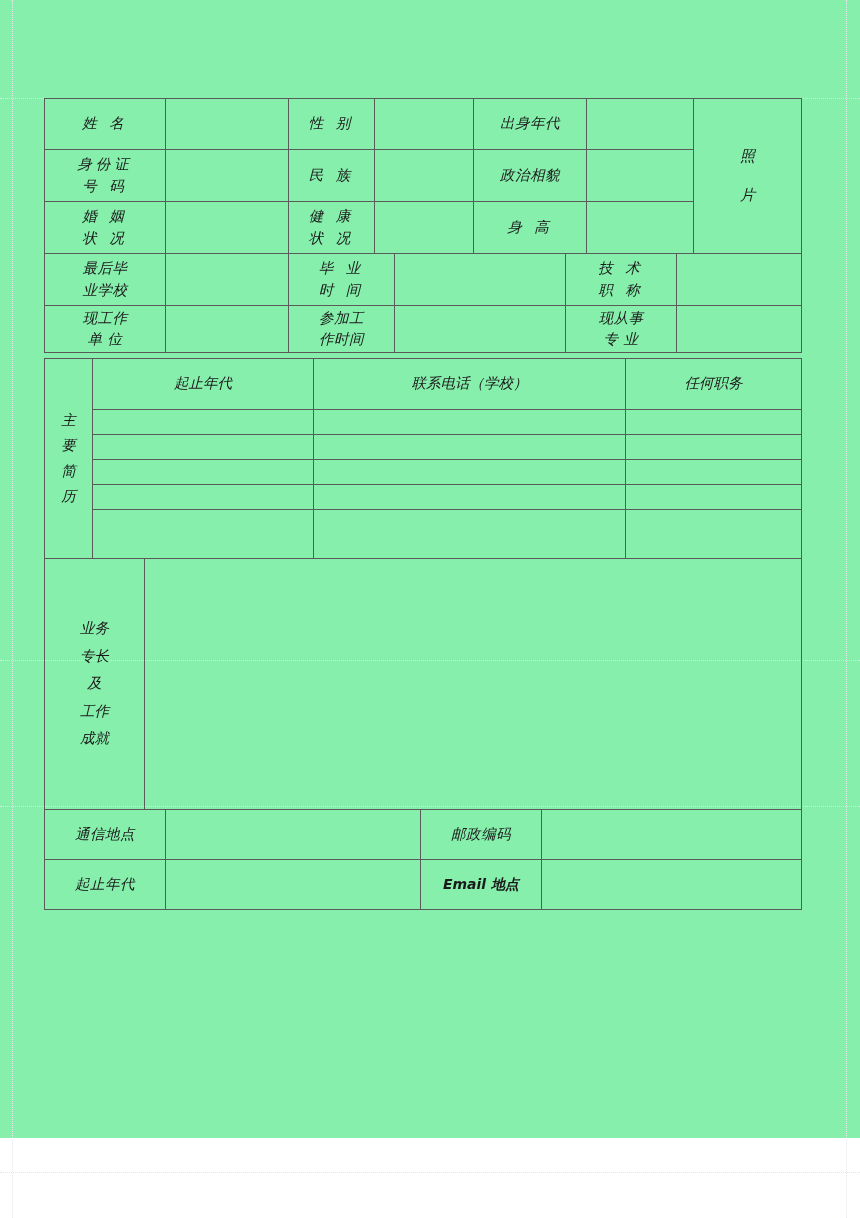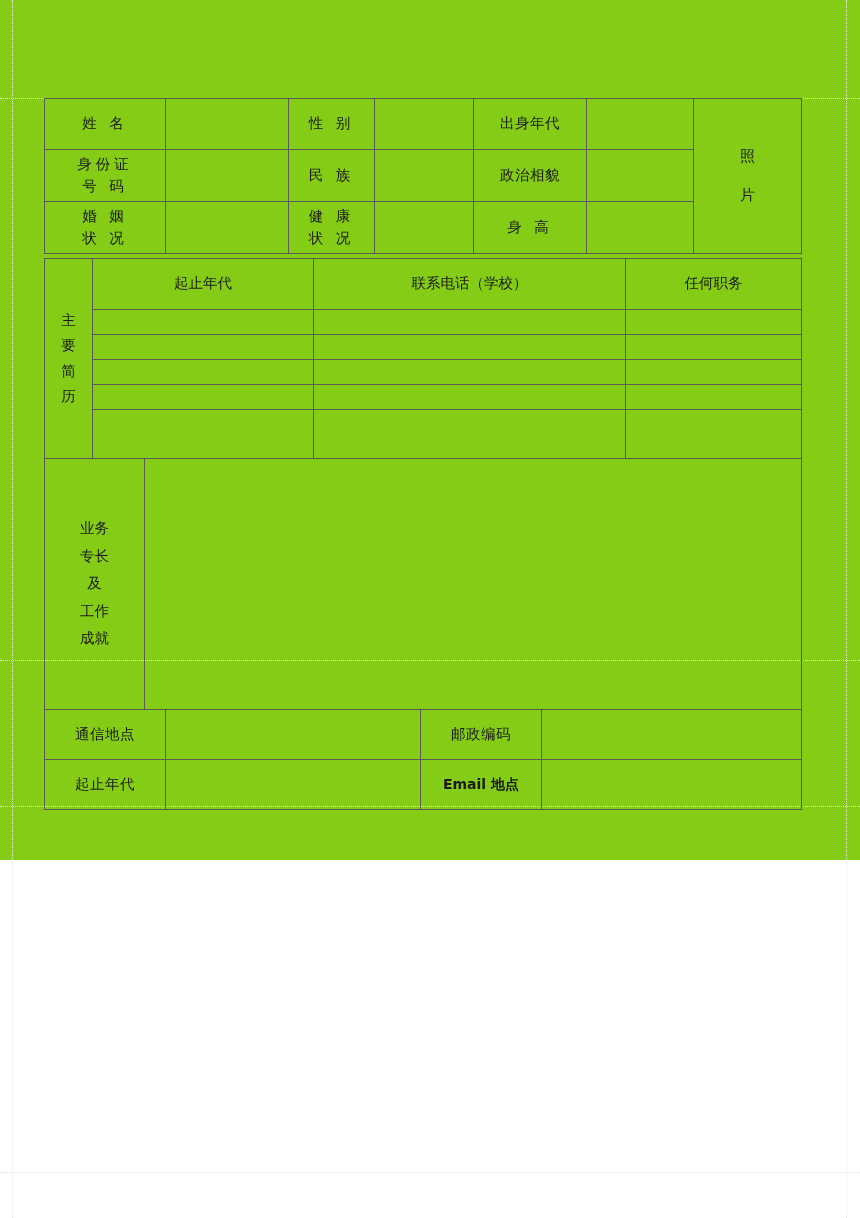--- a/index.html
+++ b/index.html
@@ -14,22 +14,23 @@
     color: #000000;
     position: relative;
     overflow: hidden;
   }
 
   .page {
     position: absolute;
     left: 0;
     top: 0;
     width: 860px;
-    height: 860px;
-    background: #84cc16;
+    height: 1138px;
+    background: #86efac;
+    font-style: italic;
   }
 
   .form-wrap {
     position: absolute;
     left: 44px;
     top: 98px;
     width: 757px;
   }
 
   table.sheet {
@@ -192,20 +193,54 @@
     <table class="sheet" style="margin-top:-1px;">
       <colgroup>
         <col style="width:121px">
         <col style="width:123px">
         <col style="width:106px">
         <col style="width:171px">
         <col style="width:111px">
         <col style="width:125px">
       </colgroup>
       <tbody>
+        <tr>
+          <td class="h-b">
+            <span class="lbl">最后毕
+业学校</span>
+          </td>
+          <td class="h-b blank"></td>
+          <td class="h-b">
+            <span class="lbl-wide">毕    业
+时    间</span>
+          </td>
+          <td class="h-b blank"></td>
+          <td class="h-b">
+            <span class="lbl-wide">技    术
+职    称</span>
+          </td>
+          <td class="h-b blank"></td>
+        </tr>
+        <tr>
+          <td class="h-c">
+            <span class="lbl">现工作
+单    位</span>
+          </td>
+          <td class="h-c blank"></td>
+          <td class="h-c">
+            <span class="lbl">参加工
+作时间</span>
+          </td>
+          <td class="h-c blank"></td>
+          <td class="h-c">
+            <span class="lbl">现从事
+专    业</span>
+          </td>
+          <td class="h-c blank"></td>
+        </tr>
       </tbody>
     </table>
 
     <table class="sheet" style="margin-top:5px;">
       <colgroup>
         <col style="width:48px">
         <col style="width:221px">
         <col style="width:312px">
         <col style="width:176px">
       </colgroup>

